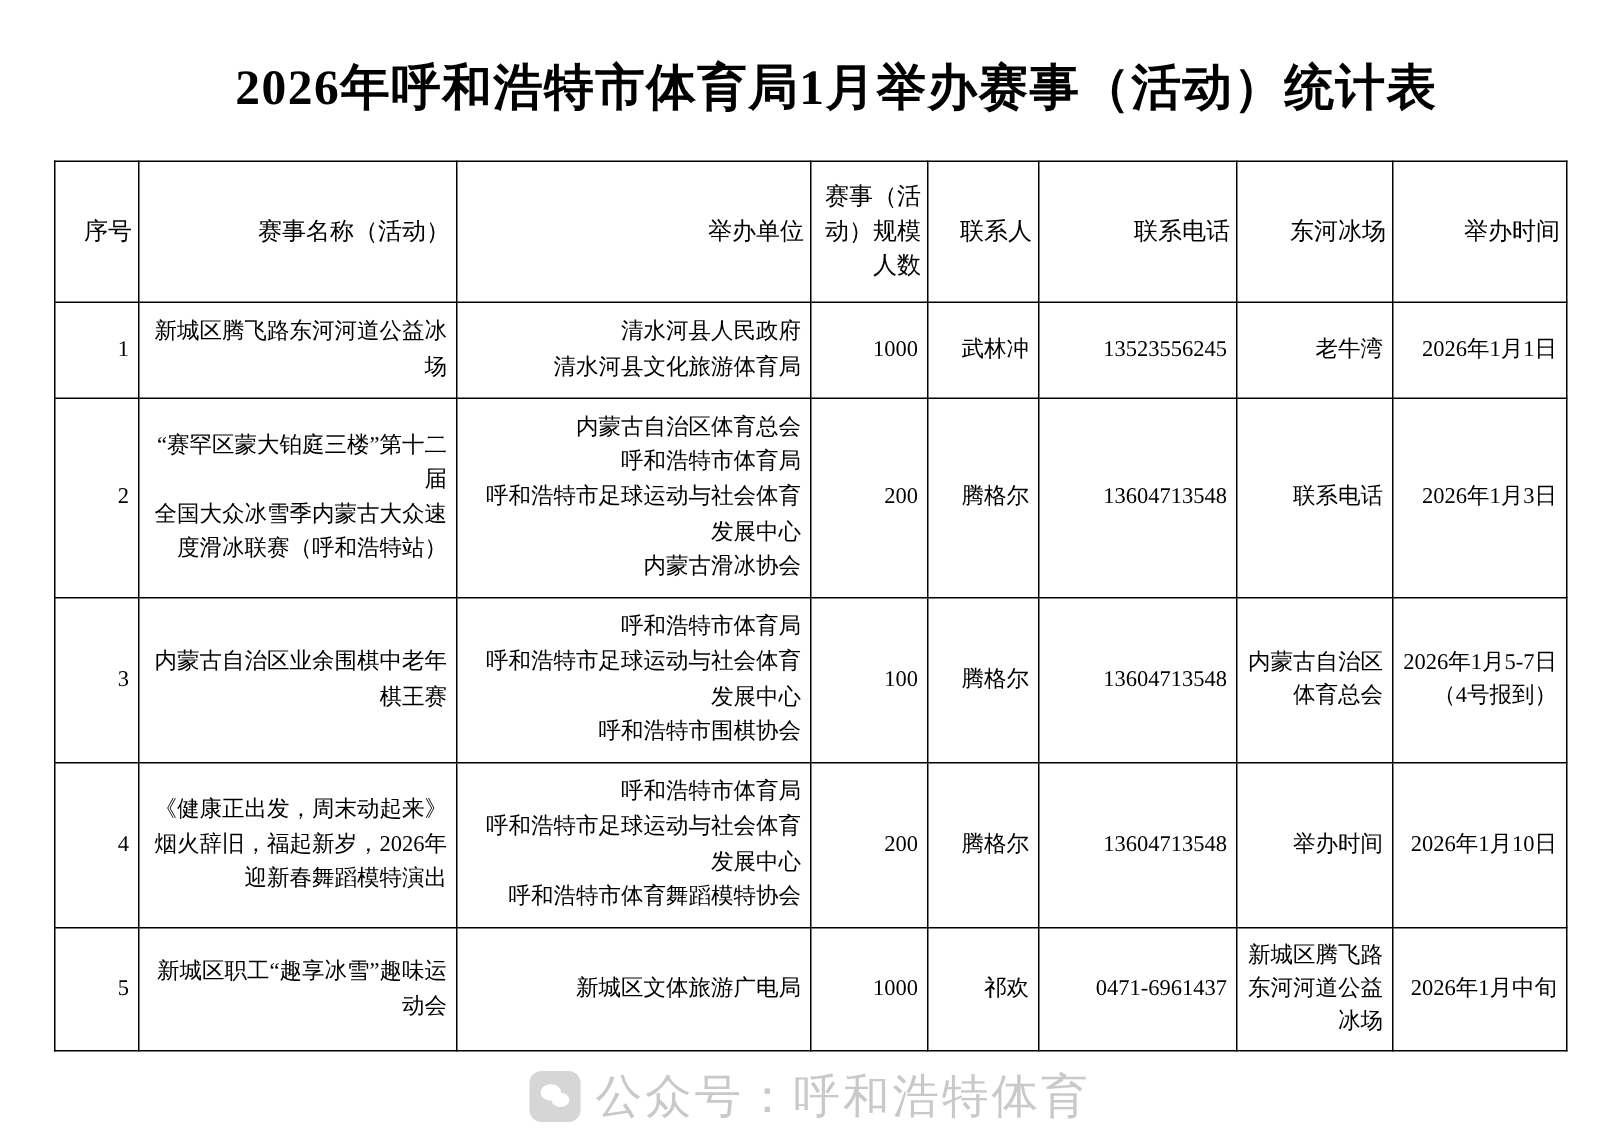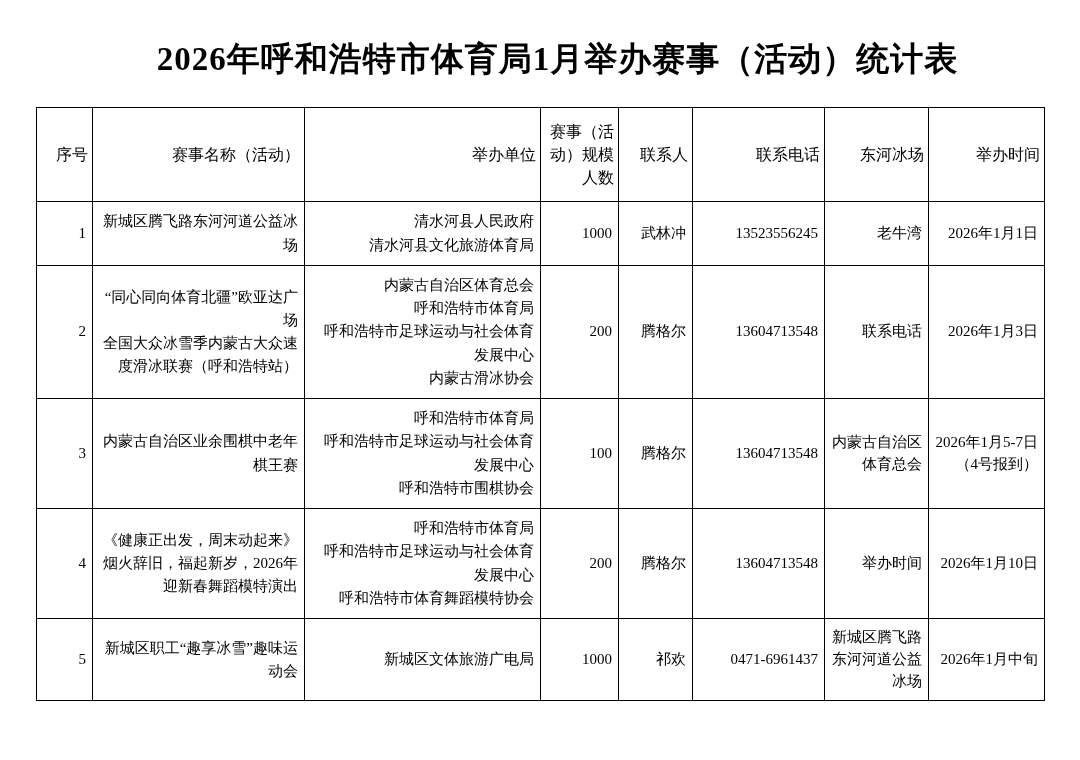--- a/index.html
+++ b/index.html
@@ -131,21 +131,21 @@
           <td class="cell-org multiline">清水河县人民政府
 清水河县文化旅游体育局</td>
           <td class="col-scale">1000</td>
           <td class="col-person">武林冲</td>
           <td class="col-phone">13523556245</td>
           <td class="col-place">老牛湾</td>
           <td class="col-time">2026年1月1日</td>
         </tr>
         <tr>
           <td class="col-seq">2</td>
-          <td class="cell-name multiline">“同心同向体育北疆”欧亚达广场
+          <td class="cell-name multiline">“赛罕区蒙大铂庭三楼”第十二届
 全国大众冰雪季内蒙古大众速度滑冰联赛（呼和浩特站）</td>
           <td class="cell-org multiline">内蒙古自治区体育总会
 呼和浩特市体育局
 呼和浩特市足球运动与社会体育发展中心
 内蒙古滑冰协会</td>
           <td class="col-scale">200</td>
           <td class="col-person">腾格尔</td>
           <td class="col-phone">13604713548</td>
           <td class="col-place">联系电话</td>
           <td class="col-time">2026年1月3日</td>
@@ -181,14 +181,23 @@
           <td class="col-scale">1000</td>
           <td class="col-person">祁欢</td>
           <td class="col-phone">0471-6961437</td>
           <td class="col-place">新城区腾飞路东河河道公益冰场</td>
           <td class="col-time">2026年1月中旬</td>
         </tr>
       </tbody>
     </table>
   </div>
 
+  <div class="watermark">
+    <span class="wm-icon">
+      <svg width="22" height="22" viewBox="0 0 24 24" fill="#ffffff" aria-hidden="true">
+        <ellipse cx="9" cy="9" rx="7.5" ry="6"></ellipse>
+        <ellipse cx="16" cy="14.5" rx="6.5" ry="5.2"></ellipse>
+      </svg>
+    </span>
+    <span class="wm-text">公众号：呼和浩特体育</span>
+  </div>
 
 </div>
 
 </body></html>

